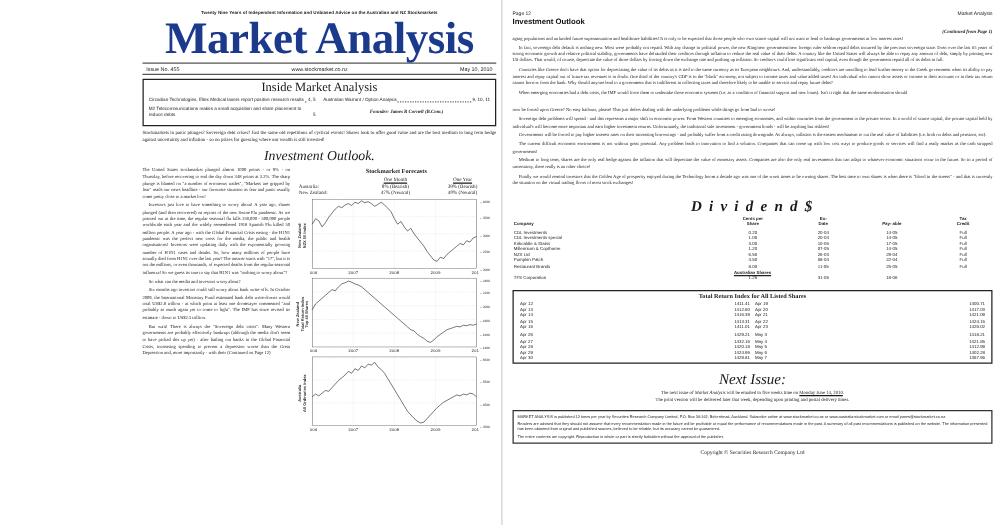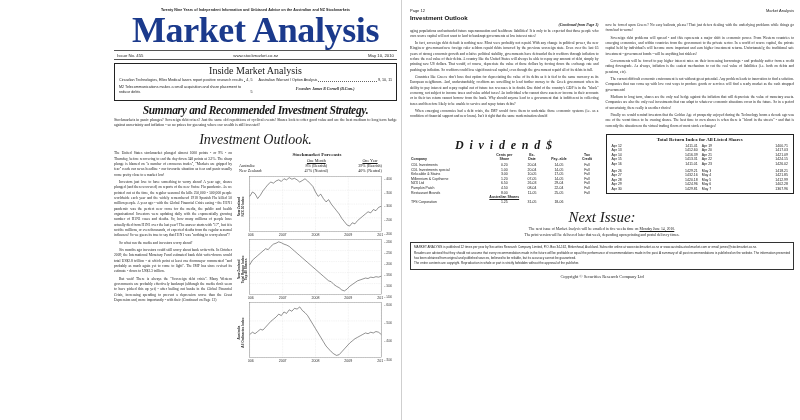--- a/index.html
+++ b/index.html
@@ -59,21 +59,21 @@
   }
 
   .h-summary{
     text-align:center;font-style:italic;font-weight:bold;font-size:11.5px;
     margin:3px 0 1.5px 0;letter-spacing:-.3px;
   }
   .lead{
     font-size:3.9px;line-height:1.5;text-align:justify;margin:0 0 3px 0;
   }
   .h-outlook{
-    text-align:center;font-style:italic;font-size:14px;margin:3px 0 3px 0;
+    text-align:center;font-style:italic;font-size:11px;margin:3px 0 3px 0;
   }
 
   .two-col{display:flex;gap:5px;}
   .col-left{width:118px;}
   .col-right{flex:1;}
   .bodytext{font-size:3.65px;line-height:1.46;text-align:justify;}
   .bodytext p{margin:0 0 2px 0;text-indent:5px;}
   .bodytext p.ni{text-indent:0;}
 
   
@@ -101,21 +101,21 @@
   .chart-box svg{display:block;width:100%;height:100%;}
   .yaxis{
     width:14px;font-family:"Liberation Sans",sans-serif;font-size:2.6px;
     color:#333;position:relative;
   }
   .yaxis div{position:absolute;left:1px;transform:translateY(-50%);}
 
   
   .p2head{display:flex;justify-content:space-between;font-family:"Liberation Sans",sans-serif;font-size:4px;color:#222;}
   .p2title{font-family:"Liberation Sans",sans-serif;font-weight:bold;font-size:6.2px;margin:1px 0 2px 0;color:#111;}
-  .p2cols{display:flex;gap:7px;}
+  .p2cols{display:flex;gap:7px;flex-direction:column;}
   .p2col{flex:1;}
   .cont-from{text-align:right;font-style:italic;font-weight:bold;font-size:3.9px;margin-bottom:1.5px;}
 
   .div-title{
     text-align:center;font-style:italic;font-weight:bold;font-size:12px;
     letter-spacing:1.4px;margin:4px 0 1px 0;
   }
   .div-table{width:100%;border-collapse:collapse;font-family:"Liberation Sans",sans-serif;font-size:3.5px;color:#222;}
   .div-table th{font-weight:bold;text-align:center;line-height:1.12;padding:0 1px 1px 1px;vertical-align:bottom;}
   .div-table th.co{text-align:left;}
@@ -124,21 +124,21 @@
   .div-sub{text-align:center;font-weight:bold;text-decoration:underline;font-size:3.5px;padding-top:1px;}
 
   .tri-box{border:1.1px solid #222;padding:2px 3px;}
   .tri-title{text-align:center;font-weight:bold;font-size:5px;margin-bottom:1.5px;font-family:"Liberation Serif",serif;}
   .tri-table{width:100%;border-collapse:collapse;font-family:"Liberation Sans",sans-serif;font-size:3.5px;}
   .tri-table td{padding:.25px 2px;white-space:nowrap;}
   .tri-table td.d{text-align:left;}
   .tri-table td.v{text-align:right;}
   .tri-gap td{height:2.4px;padding:0;}
 
-  .next-title{text-align:center;font-style:italic;font-size:15px;margin:5px 0 1px 0;}
+  .next-title{text-align:center;font-style:italic;font-size:12px;margin:5px 0 1px 0;}
   .next-body{font-size:3.8px;line-height:1.5;text-align:center;}
   .next-body u{text-decoration:underline;}
 
   .disclaimer{
     border:.7px solid #333;padding:2px 3px;margin-top:4px;
     font-family:"Liberation Sans",sans-serif;font-size:3.1px;line-height:1.45;color:#222;
     text-align:justify;
   }
   .disclaimer p{margin:0 0 1.2px 0;}
   .copyright{text-align:center;font-size:4.4px;margin-top:4px;color:#222;}
@@ -178,21 +178,20 @@
           <div class="inside-row">
             <span class="ir-text">Australian Warrant / Option Analysis</span>
             <span class="ir-dots"></span>
             <span class="ir-page">9, 10, 11</span>
           </div>
           <div class="founder">Founder: James R Cornell (B.Com.)</div>
         </div>
       </div>
     </div>
 
-    <div class="h-summary">Summary and Recommended Investment Strategy.</div>
     <div class="lead">Stockmarkets in panic plunges?  Sovereign debt crises?  Just the same old repetitions of cyclical events!  Shares look to offer good value and are the best medium to long term hedge against uncertainty and inflation - so no prizes for guessing where our wealth is still invested!</div>
 
     <div class="h-outlook">Investment Outlook.</div>
 
     <div class="two-col">
 
       <div class="col-left">
         <div class="bodytext">
           <p class="ni">The United States stockmarket plunged almost 1000 points - or 9% - on Thursday, before recovering to end the day down 348 points at 3.2%.  The sharp plunge is blamed on "a number of erroneous trades", "Markets are gripped by fear" reads our news headline - our favourite situation as fear and panic usually come pretty close to a market low!</p>
           <p>Investors just love to have something to worry about!  A year ago, shares plunged (and then recovered) on reports of the new Swine Flu pandemic.  As we pointed out at the time, the regular seasonal flu kills 250,000 - 500,000 people worldwide each year and the widely remembered 1918 Spanish Flu killed 50 million people.  A year ago - with the Global Financial Crisis easing - the H1N1 pandemic was the perfect new cross for the media, the public and health organisations!  Investors were updating daily with the exponentially growing number of H1N1 cases and deaths.  So, how many millions of people have actually died from H1N1 over the last year?  The answer starts with "17", but it is not the millions, or even thousands, of expected deaths from the regular seasonal influenza!  So we guess its true to say that H1N1 was "nothing to worry about"?</p>

